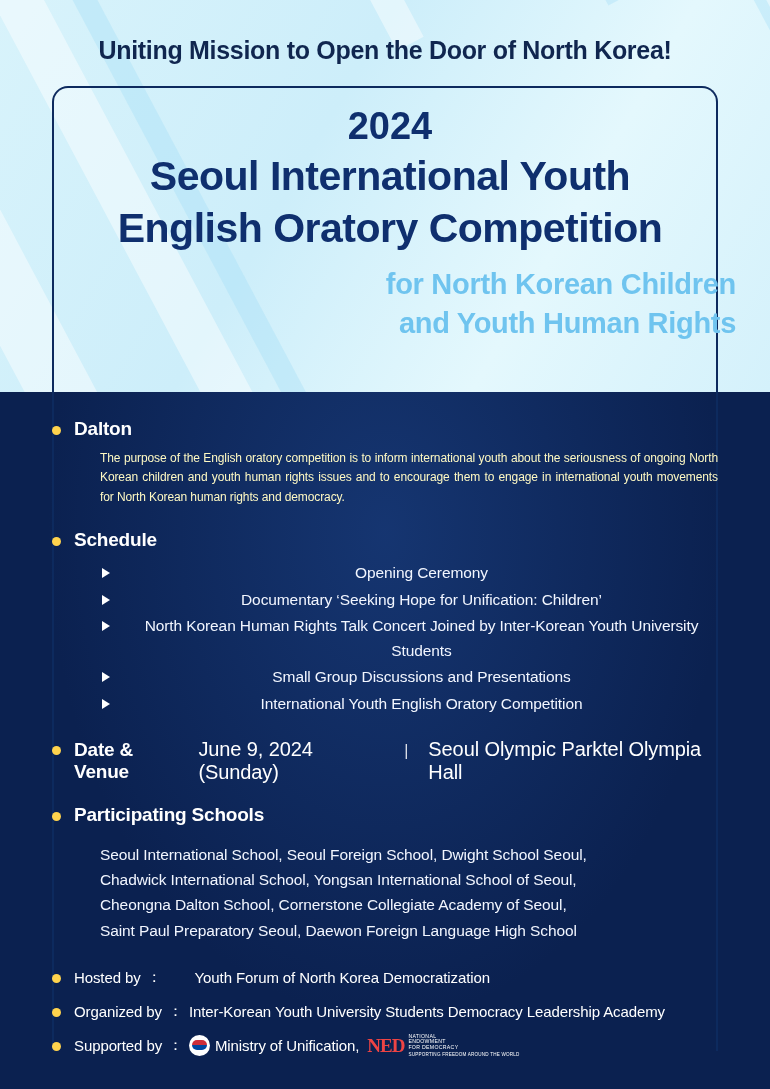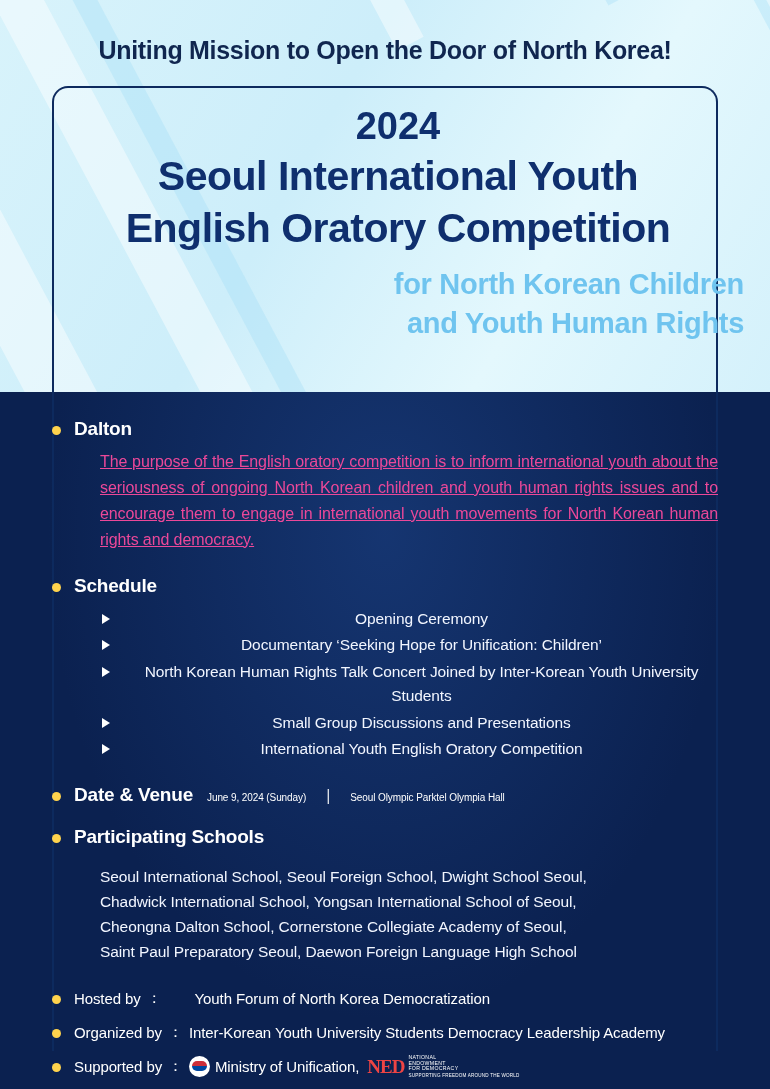--- a/index.html
+++ b/index.html
@@ -69,21 +69,21 @@
     border: 2px solid #0d2a5e;
     border-bottom: none;
     border-radius: 16px 16px 0 0;
     box-sizing: border-box;
     pointer-events: none;
   }
 
   
   .title-wrap {
     position: absolute;
-    left: 52px; top: 104px;
+    left: 44px; top: 104px;
     width: 692px;
     text-align: center;
     color: #10306e;
   }
   .t-year {
     font-size: 38px;
     font-weight: bold;
     letter-spacing: 0px;
     line-height: 1.2;
     color: #0f2f6e;
@@ -125,27 +125,26 @@
     border-radius: 50%;
     background: #ffd34d;
   }
   .sec-head {
     font-size: 19px;
     font-weight: bold;
     color: #ffffff;
     letter-spacing: -0.2px;
   }
   .body-text {
-    font-size: 16px;
+    font-size: 12px;
     line-height: 1.62;
-    color: #ec4899;
+    color: #fef9c3;
     text-align: justify;
     margin: 9px 0 0 26px;
     letter-spacing: -0.1px;
-    text-decoration: underline;
   }
 
   .sched-list {
     list-style: none;
     margin: 10px 0 0 28px;
     padding: 0;
     text-align: center;
   }
   .sched-list li {
     position: relative;
@@ -164,21 +163,21 @@
     border-top: 5.5px solid transparent;
     border-bottom: 5.5px solid transparent;
   }
 
   .inline-row {
     display: flex;
     align-items: baseline;
     gap: 14px;
   }
   .inline-val {
-    font-size: 10px;
+    font-size: 20px;
     color: #ffffff;
     letter-spacing: -0.1px;
   }
   .sep {
     color: #ffffff;
     opacity: .85;
     margin: 0 6px;
   }
 
   .schools {

